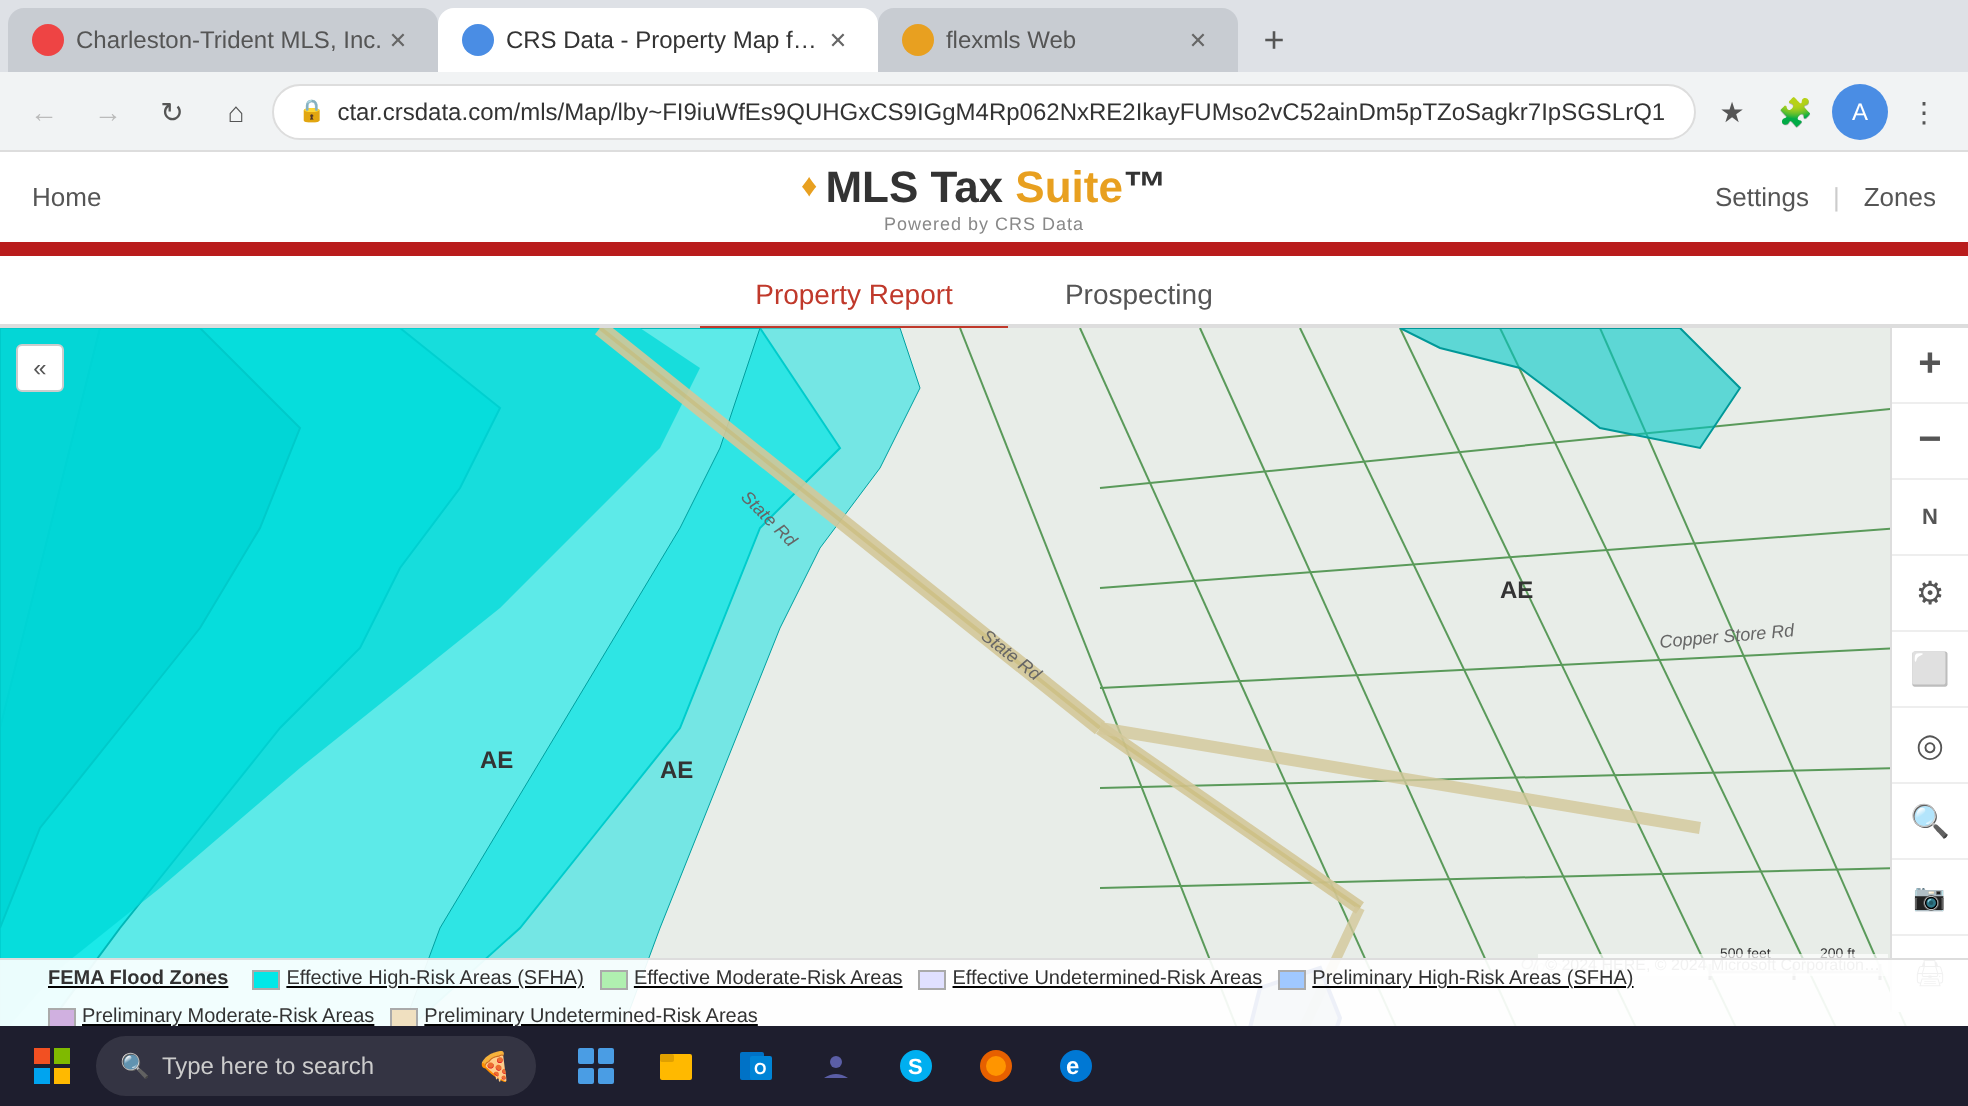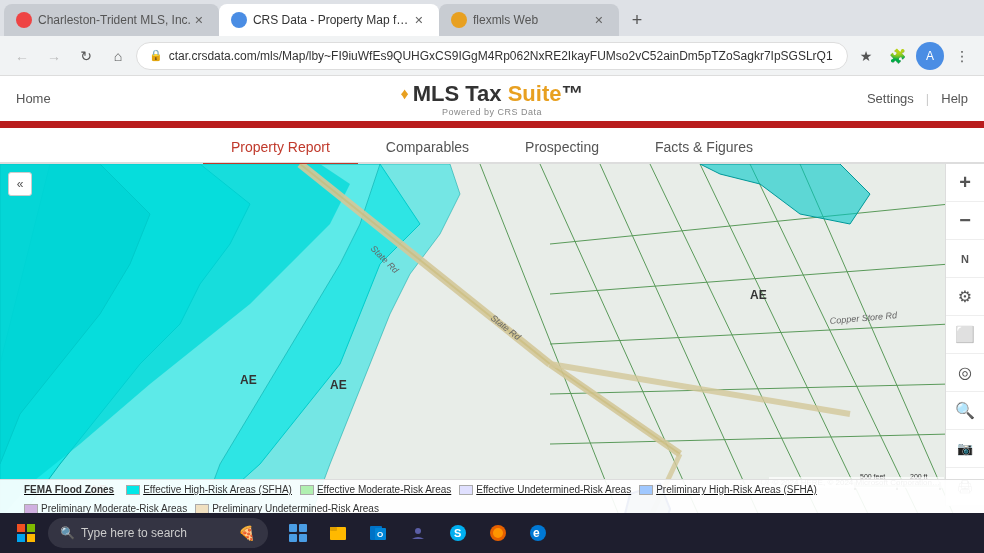--- a/index.html
+++ b/index.html
@@ -117,36 +117,30 @@
       <span class="app-logo-icon">♦</span>
       <span style="font-size:22px;font-weight:bold;color:#333;">
         MLS Tax <span style="color:#e8a020;text-align:right;">Suite</span>™
       </span>
     </div>
     <div style="font-size:9px;color:#888;letter-spacing:0.5px;">Powered by CRS Data</div>
   </div>
   <div class="app-header-right">
     <span>Settings</span>
     <span class="sep">|</span>
-    <span>Help</span>
+    <span>Zones</span>
   </div>
 </div>
 
 <div class="nav-tabs">
   <div class="nav-tab active">
     <span>Property Report</span>
   </div>
   <div class="nav-tab">
-    <span>Comparables</span>
-  </div>
-  <div class="nav-tab">
     <span>Prospecting</span>
-  </div>
-  <div class="nav-tab">
-    <span>Facts &amp; Figures</span>
   </div>
 </div>
 
 <div class="map-area">
 
   <svg class="map-svg" viewBox="0 0 984 354" xmlns="http://www.w3.org/2000/svg">
 
     <rect width="984" height="354" fill="#e8ede8"></rect>
 
     <line x1="480" y1="0" x2="620" y2="354" stroke="#5a9a5a" stroke-width="1" fill="none"></line>

